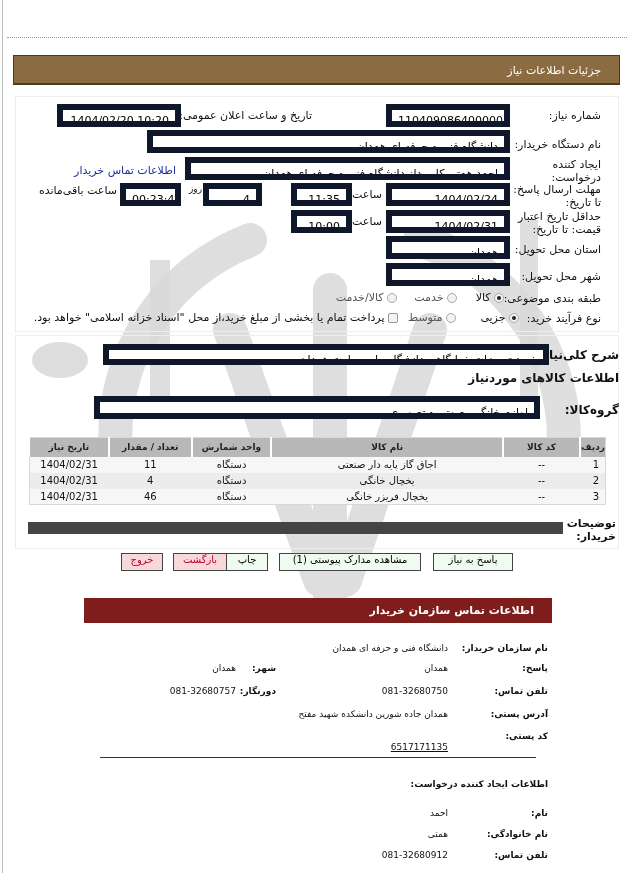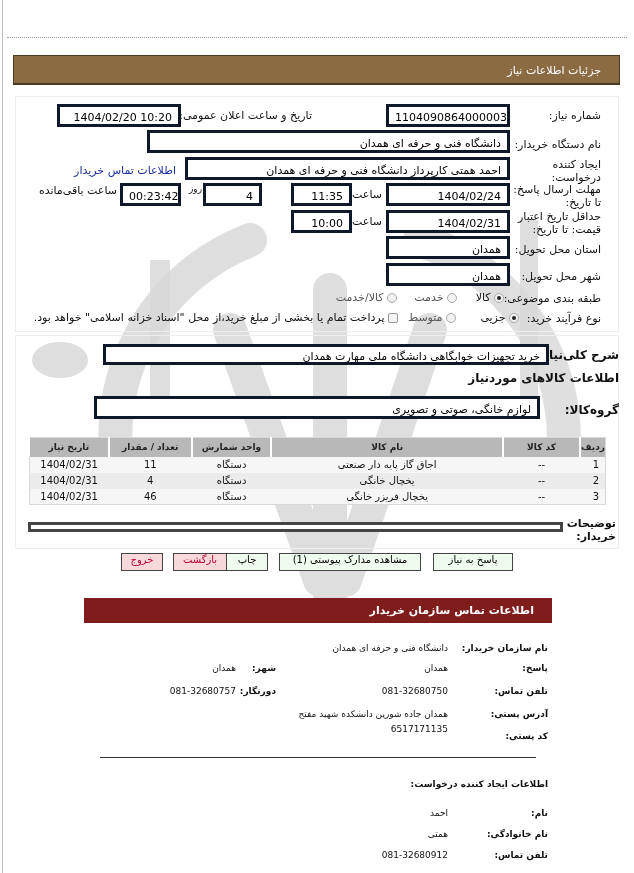--- a/index.html
+++ b/index.html
@@ -4,21 +4,21 @@
 <style>
   * { box-sizing: border-box; margin: 0; padding: 0; }
   html, body { width: 634px; height: 873px; background: #ffffff; overflow: hidden; }
   body { font-family: "DejaVu Sans", sans-serif; font-size: 10px; color: #000; position: relative; }
   .leftline { position: absolute; left: 2px; top: 0; width: 1px; height: 873px; background: #bdbdbd; }
   .dotline { position: absolute; left: 7px; top: 37px; width: 620px; border-top: 1px dotted #9a9a9a; }
   .header-bar { position: absolute; left: 13px; top: 55px; width: 607px; height: 30px; background: #8b6c42; border: 1px solid #4b3a22; border-bottom-width: 2px; }
   .header-bar span { position: absolute; right: 18px; top: 8px; color: #fff; font-size: 11px; }
   .main-box { position: absolute; left: 15px; top: 96px; width: 604px; height: 236px; border: 1px solid #eeeeee; }
   .box2 { position: absolute; left: 15px; top: 335px; width: 604px; height: 214px; border: 1px solid #eeeeee; }
-  .fld { position: absolute; border: 3px solid #0f172a; background: #fff; height: 23px; font-size: 11px; line-height: 21px; padding: 0 6px; white-space: nowrap; overflow: hidden; }
+  .fld { position: absolute; border: 6px solid #0f172a; background: #fff; height: 23px; font-size: 11px; line-height: 21px; padding: 0 6px; white-space: nowrap; overflow: hidden; }
   .fld.ltr { direction: ltr; text-align: right; }
   .fld.rtl { direction: rtl; text-align: right; }
   .lbl { position: absolute; direction: rtl; text-align: right; font-size: 11px; color: #111; white-space: nowrap; }
   .lbl.wrap { white-space: normal; line-height: 13px; }
   .link { color: #1a2fa0; }
   .radio { display: inline-block; width: 10px; height: 10px; border: 1px solid #aaa; border-radius: 50%; background: #f2f2f2; vertical-align: middle; position: relative; }
   .radio.on::after { content: ""; position: absolute; left: 2px; top: 2px; width: 4px; height: 4px; border-radius: 50%; background: #222; }
   .chk { display: inline-block; width: 10px; height: 10px; border: 1px solid #999; border-radius: 2px; background: #f4f4f4; vertical-align: middle; }
   .opt { position: absolute; direction: rtl; font-size: 11px; white-space: nowrap; color: #111; }
   .opt.dim { color: #555; }
@@ -196,21 +196,21 @@
 
 <div class="ci k" style="right:86px; top:686px;">تلفن تماس:</div>
 <div class="ci" style="right:186px; top:686px;">081-32680750</div>
 <div class="ci k" style="right:358px; top:686px;">دورنگار:</div>
 <div class="ci" style="right:398px; top:686px;">081-32680757</div>
 
 <div class="ci k" style="right:86px; top:709px;">آدرس پستی:</div>
 <div class="ci" style="right:186px; top:709px;">همدان جاده شورین دانشکده شهید مفتح</div>
 
 <div class="ci k" style="right:86px; top:731px;">کد پستی:</div>
-<div class="ci" style="right:186px; top:724px;">6517171135</div>
+<div class="ci" style="right:186px; top:742px;text-decoration:underline;">6517171135</div>
 
 <div class="hr"></div>
 
 <div class="ci k" style="right:86px; top:779px;">اطلاعات ایجاد کننده درخواست:</div>
 
 <div class="ci k" style="right:86px; top:808px;">نام:</div>
 <div class="ci" style="right:186px; top:808px;">احمد</div>
 
 <div class="ci k" style="right:86px; top:829px;">نام خانوادگی:</div>
 <div class="ci" style="right:186px; top:829px;">همتی</div>

